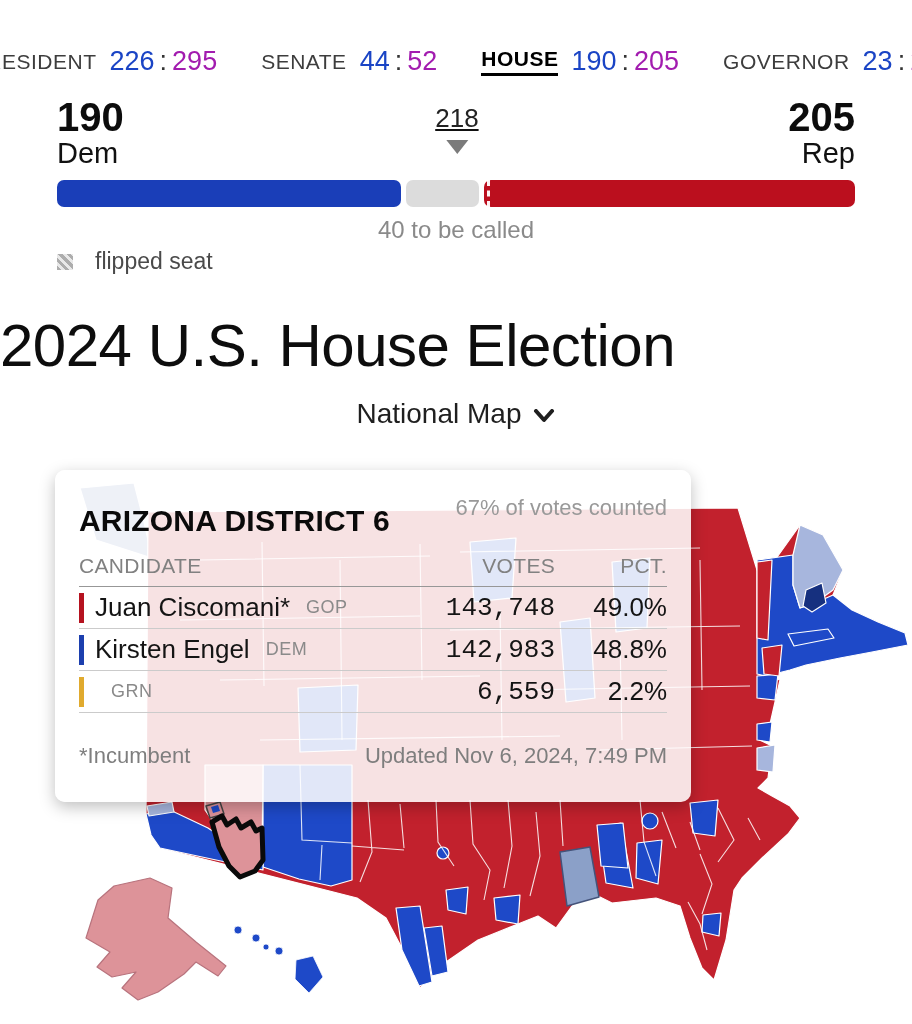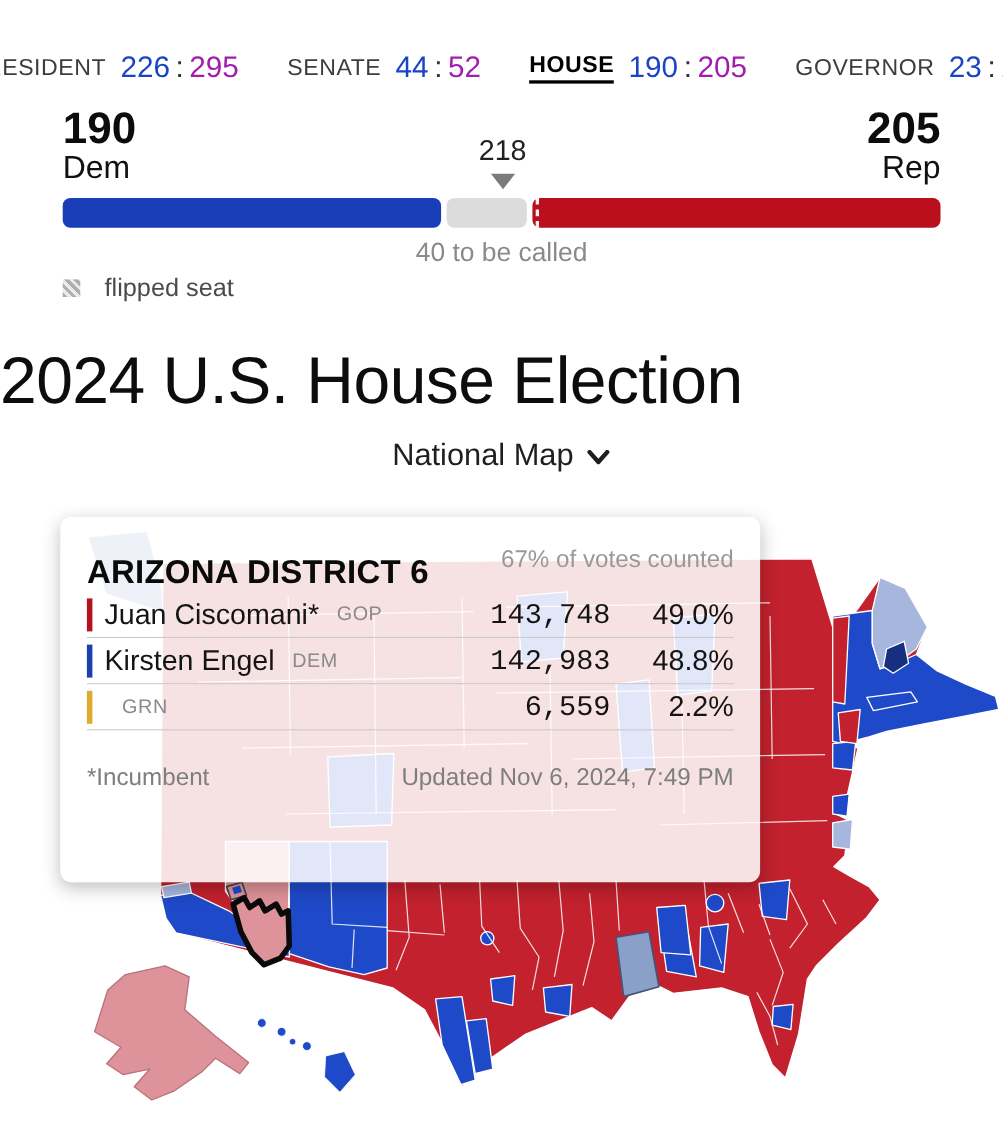--- a/index.html
+++ b/index.html
@@ -19,21 +19,21 @@
   .num-rep { color:#a21caf; }
   .nav-colon { color:#333; margin:0 5px; font-weight:400; }
 
   
   .bop { position:relative; z-index:2; margin:20px 57px 0; height:182px; }
   .bop-side { position:absolute; top:0; }
   .bop-side.left { left:0; }
   .bop-side.right { right:0; text-align:right; }
   .bop-seats { font-size:40px; font-weight:bold; color:#0c0c0c; line-height:1.0; }
   .bop-party { font-size:29px; color:#111; line-height:1.15; }
-  .bop-marker { position:absolute; top:24px; transform:translateX(-50%); text-align:center; }
+  .bop-marker { position:absolute; top:6px; transform:translateX(-50%); text-align:center;text-decoration:underline; }
   .bop-marker-num { font-size:26px; color:#222; }
   .marker-triangle { width:0; height:0; margin:6px auto 0;
     border-left:11px solid transparent; border-right:11px solid transparent; border-top:14px solid #7b7b7b; }
   .bop-bar { position:absolute; top:83px; left:0; right:0; display:flex; gap:5px; height:27px; }
   .seg { border-radius:7px; height:100%; position:relative; }
   .seg-dem { background:#1a3eb8; }
   .seg-uncalled { background:#dcdcdc; }
   .seg-rep { background:#bb0f1e; }
   .seg-rep::before { content:""; position:absolute; left:3px; top:0; bottom:0; width:0;
     border-left:3px dashed rgba(255,255,255,.95); }
@@ -200,20 +200,25 @@
     </svg>
 </div>
 
 <div class="tooltip-card">
   <div class="card-head">
     <div class="district-title">ARIZONA DISTRICT 6</div>
     <div class="estimates-block">
       <div class="votes-counted">67% of votes counted</div>
     </div>
   </div>
+  <div class="tbl-head">
+    <div class="col-name">CANDIDATE</div>
+    <div class="col-votes">VOTES</div>
+    <div class="col-pct">PCT.</div>
+  </div>
 
   <div class="cand-row">
     <div class="row-left">
       <span class="cand-bar" style="background: rgb(181, 18, 31);"></span>
       <span class="cand-name">Juan Ciscomani*</span>
       <span class="cand-party">GOP</span>
     </div>
     <div class="cand-votes">143,748</div>
     <div class="cand-pct">49.0%</div>
   </div>

